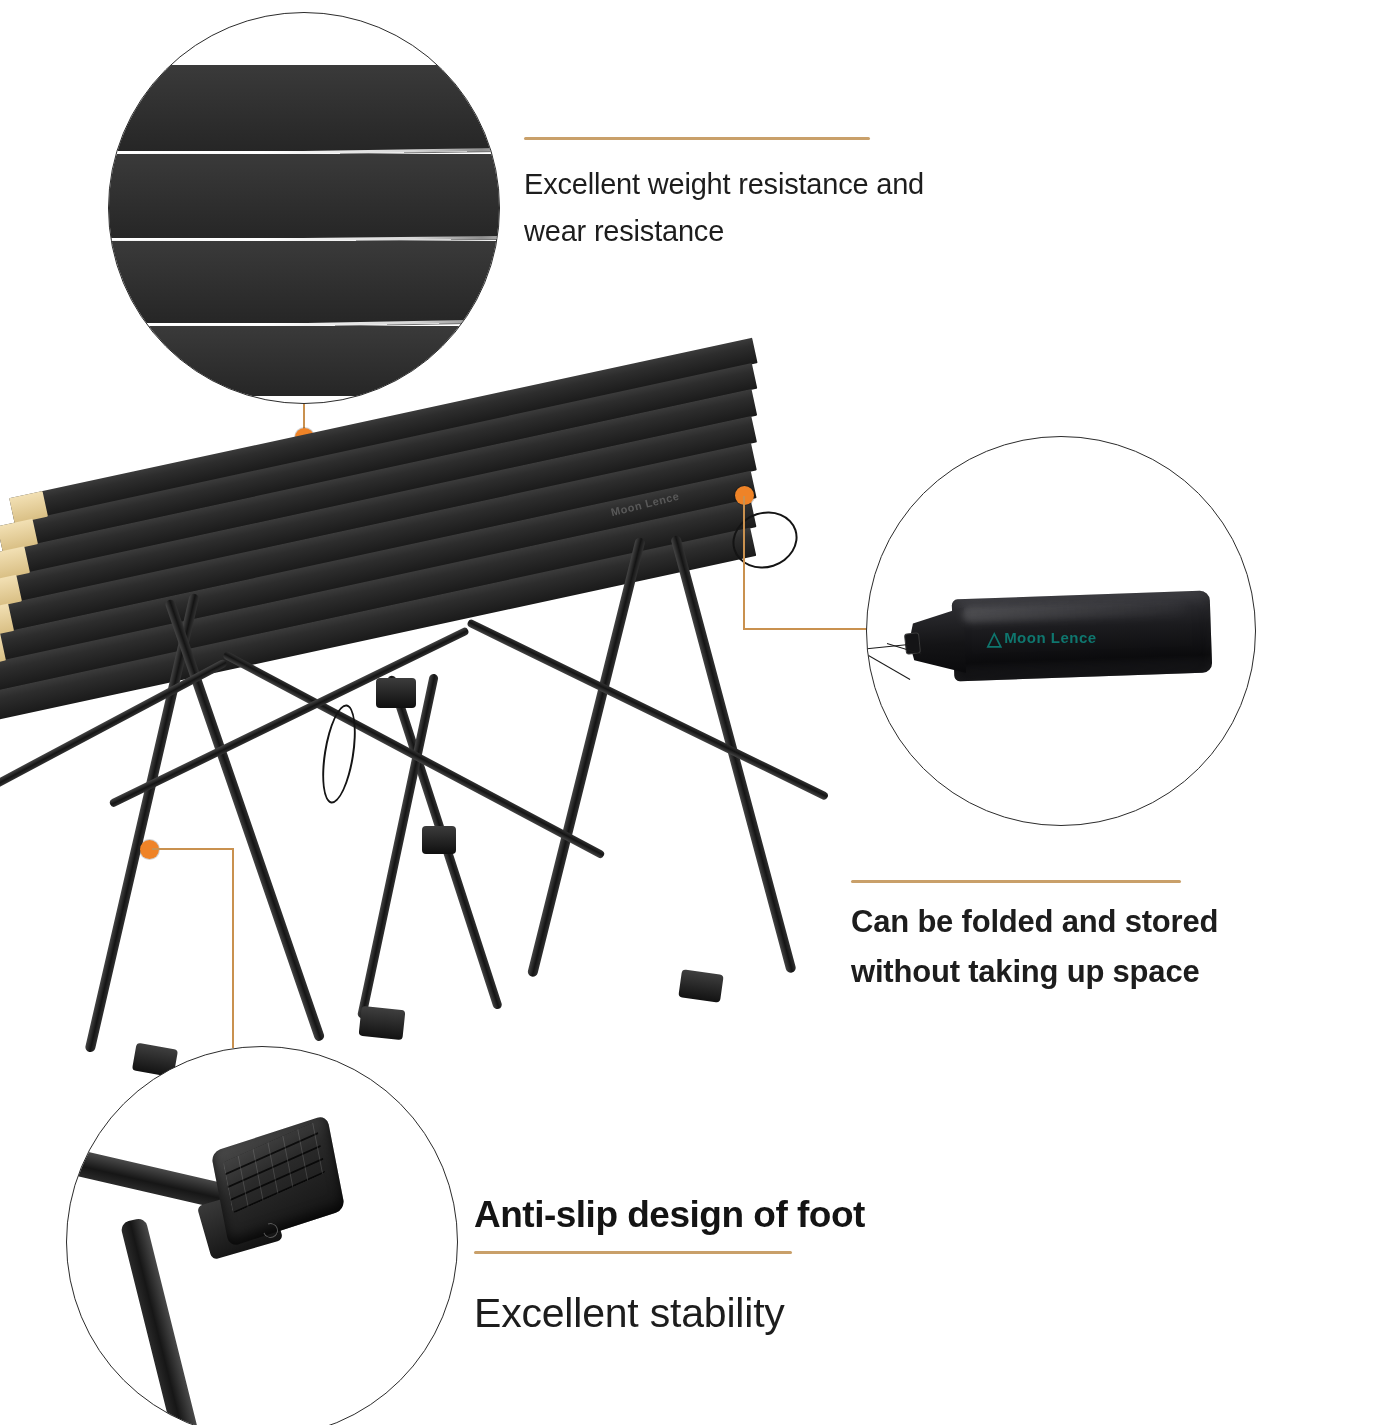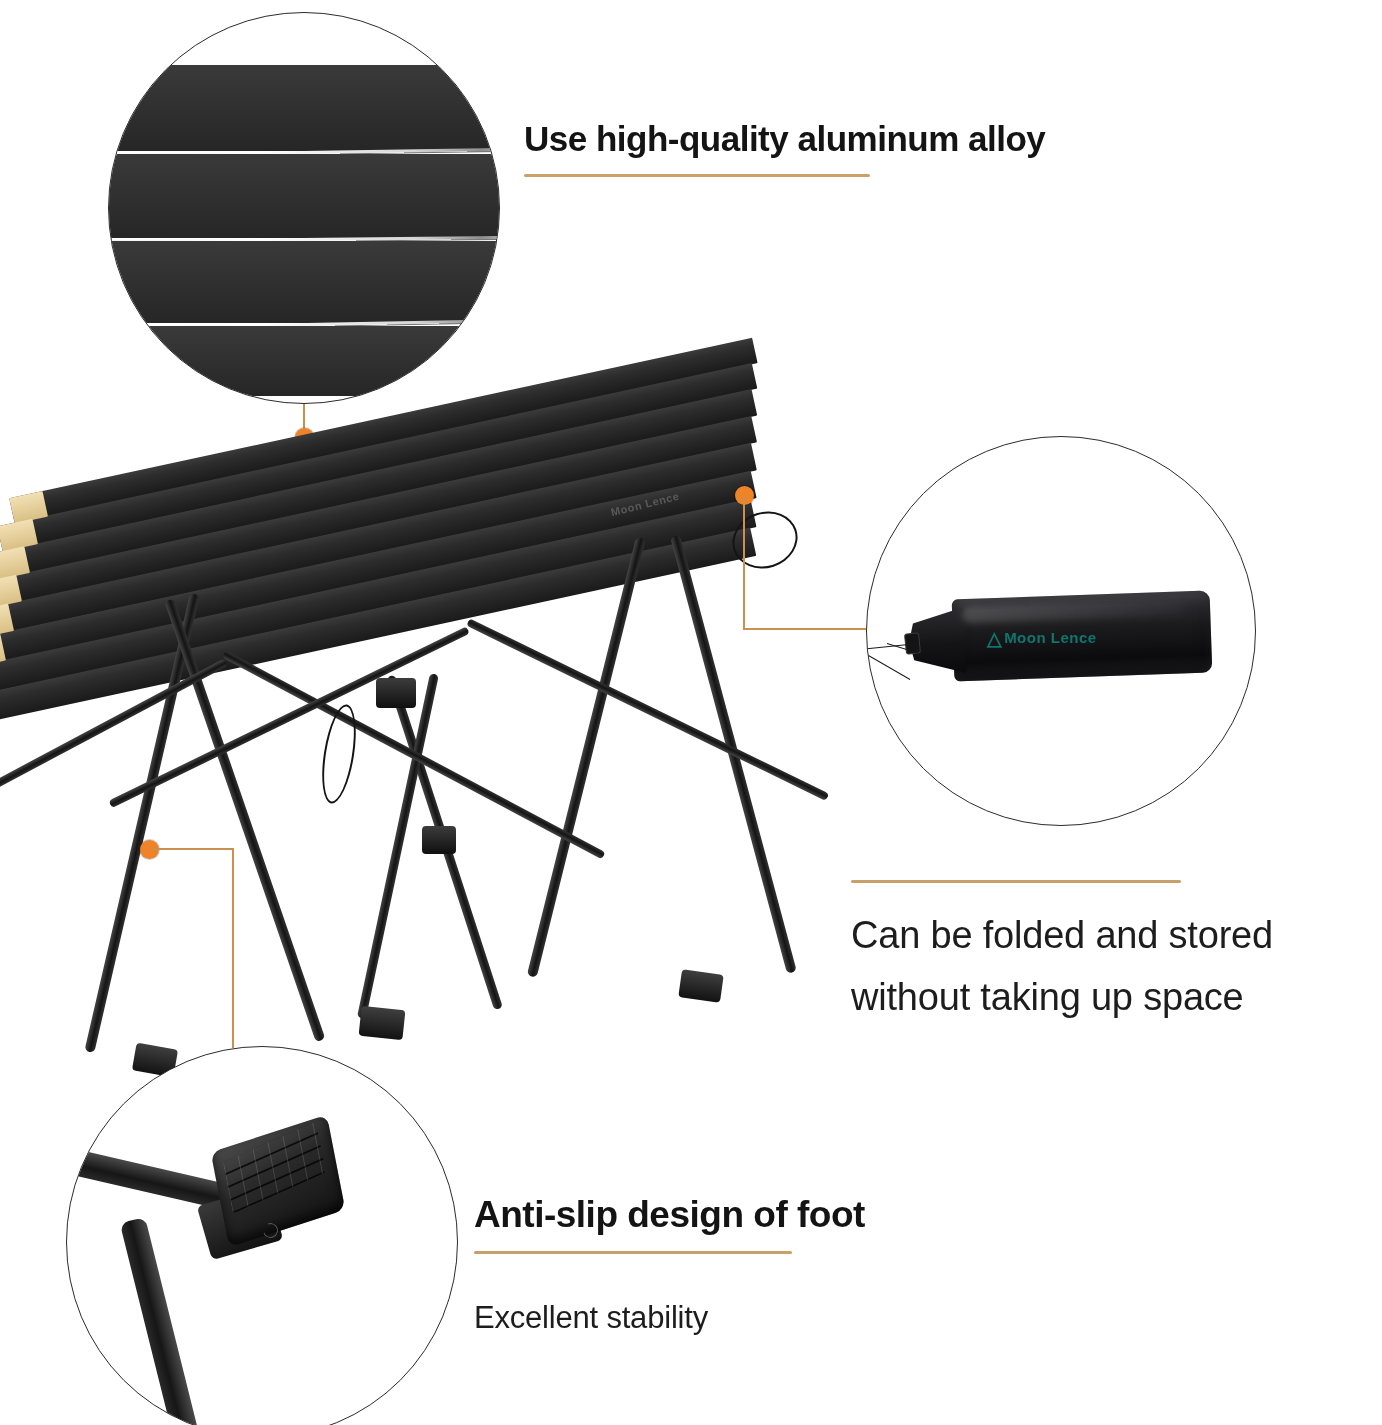--- a/index.html
+++ b/index.html
@@ -189,22 +189,25 @@
       <div class="slat-bar" style="top:176px;height:82px;"></div>
       <div class="slat-gap" style="top:258px;transform:rotate(-1.1deg);"></div>
       <div class="slat-bar" style="top:261px;height:70px;"></div>
     </div>
   </div>
 
   <div class="conn conn-v" style="left:303px;top:404px;height:34px;"></div>
   <div class="dot" style="left:295px;top:428px;width:19px;height:19px;"></div>
 
   <div class="abs" style="left:524px;top:121px;">
-    <div class="callout-title" style="font-size:35px;">Use high-quality aluminum alloy</div>
     <div class="callout-rule" style="width:346px;margin-top:16px;"></div>
+    <div class="callout-body" style="font-size:29px;margin-top:21px;">
+      <div>Excellent weight resistance and</div>
+      <div>wear resistance</div>
+    </div>
   </div>
 
   <div id="product">
 
     <div class="tabletop">
 
       <div class="slat" style="left:18px;  top:112px; width:760px; height:26px; transform:rotate(-12.2deg);"></div>
       <div class="slat" style="left:6px;   top:140px; width:772px; height:26px; transform:rotate(-12.2deg);"></div>
       <div class="slat" style="left:-4px;  top:168px; width:782px; height:27px; transform:rotate(-12.2deg);"></div>
       <div class="slat" style="left:-14px; top:197px; width:792px; height:27px; transform:rotate(-12.2deg);"></div>
@@ -259,21 +262,21 @@
     <div class="cord abs" style="left:20px; top:206px; width:36px; transform:rotate(17deg);"></div>
     <div class="cord abs" style="left:-2px; top:216px; width:52px; transform:rotate(30deg);"></div>
     <div class="cord abs" style="left:-6px; top:212px; width:48px; transform:rotate(-6deg);"></div>
     <div class="bag-logo">
       <span class="mark">△</span><span>Moon Lence</span>
     </div>
   </div>
 
   <div class="abs" style="left:851px; top:862px;">
     <div class="callout-rule" style="width:330px;margin-top:18px;"></div>
-    <div class="callout-body" style="font-size:38px;margin-top:22px;">
+    <div class="callout-body" style="font-size:31px;margin-top:14px;font-weight:bold;">
       <div>Can be folded and stored</div>
       <div>without taking up space</div>
     </div>
   </div>
 
   <div class="dot" style="left:140px; top:840px; width:19px; height:19px;"></div>
   <div class="conn conn-h" style="left:152px; top:848px; width:82px;"></div>
   <div class="conn conn-v" style="left:232px; top:848px; height:200px;"></div>
 
   <div class="circle" id="circle-foot">
@@ -282,18 +285,18 @@
     <div class="foot-collar"></div>
     <div class="foot-cap">
       <div class="tread"></div>
     </div>
     <div class="foot-screw"></div>
   </div>
 
   <div class="abs" style="left:474px; top:1196px;">
     <div class="callout-title" style="font-size:37px;">Anti-slip design of foot</div>
     <div class="callout-rule" style="width:318px;margin-top:16px;"></div>
-    <div class="callout-body" style="font-size:31px;margin-top:39px;">
+    <div class="callout-body" style="font-size:41px;margin-top:26px;">
       <div>Excellent stability</div>
     </div>
   </div>
 
 </div>
 
 </body></html>

